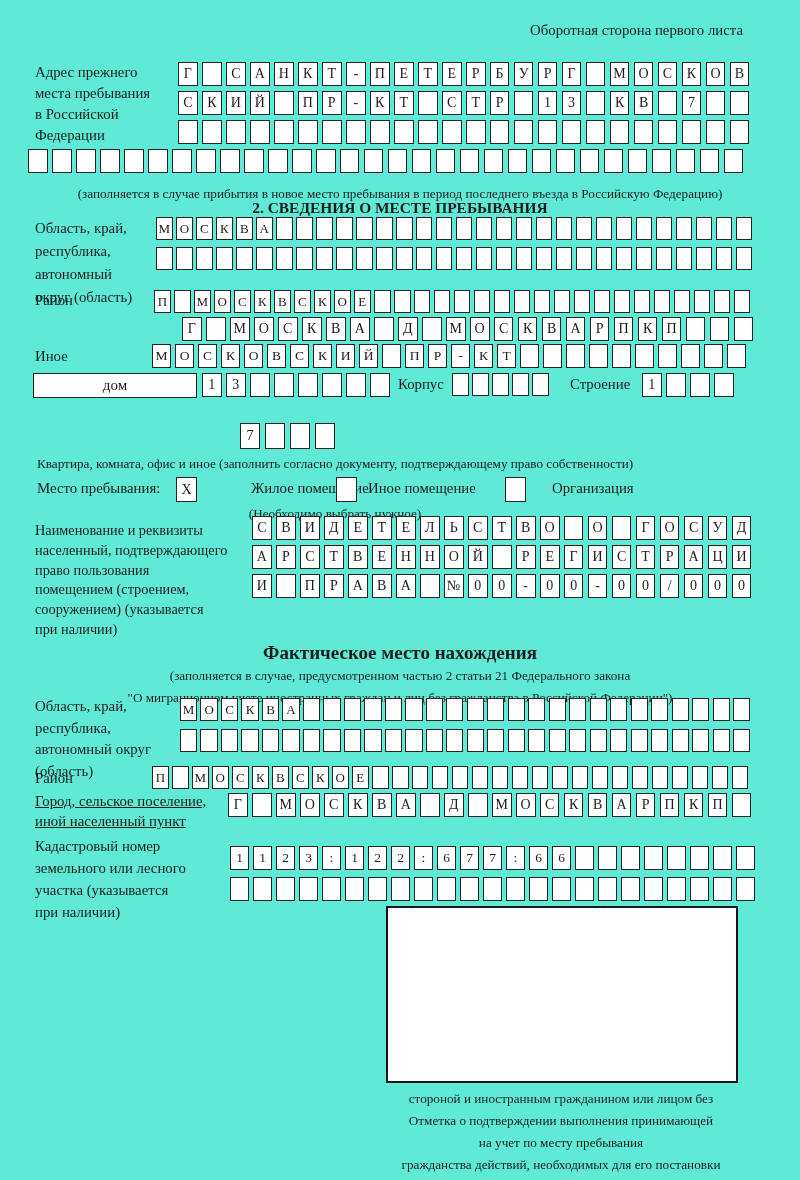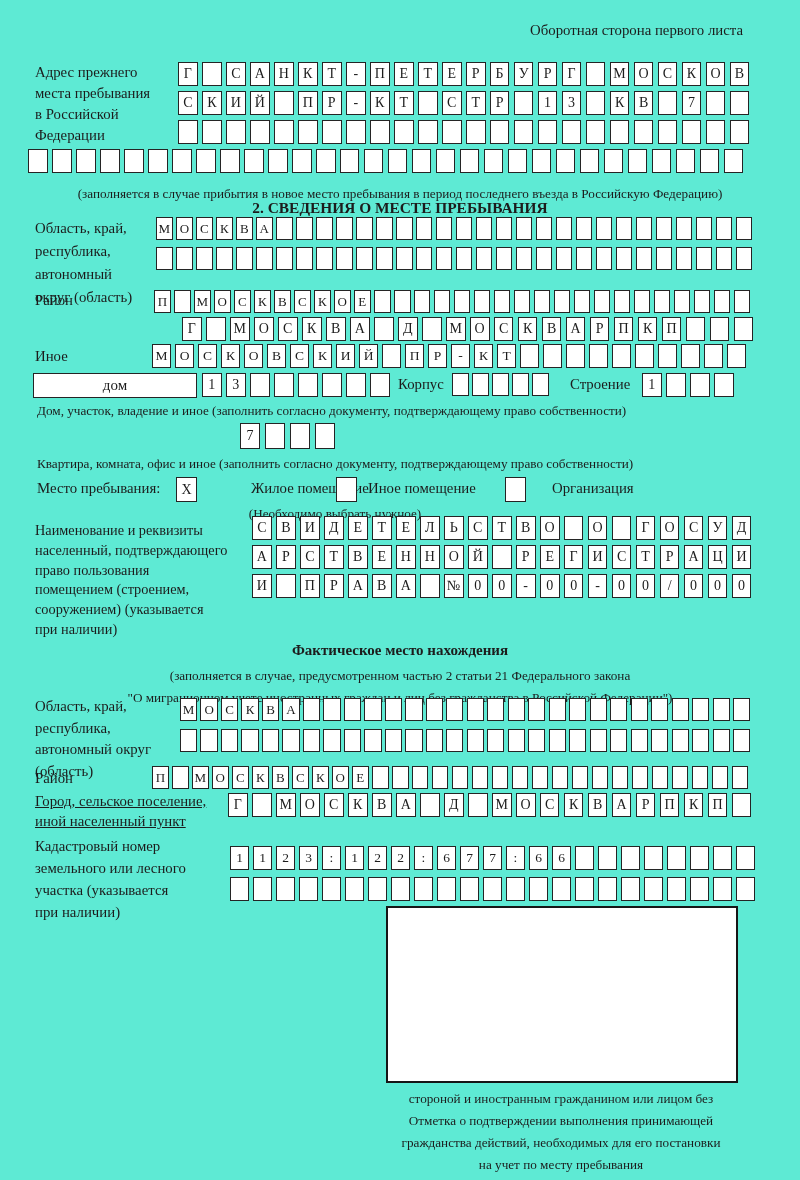--- a/index.html
+++ b/index.html
@@ -333,21 +333,20 @@
       <span class="cell"></span>
       <span class="cell"></span>
     </div>
   <div class="abs lbl" style="left:570px;top:376px;">Строение</div>
   <div class="abs cells p24" style="left:642px;top:373px;">
       <span class="cell">1</span>
       <span class="cell"></span>
       <span class="cell"></span>
       <span class="cell"></span>
     </div>
-  <div class="abs cap" style="left:37px;top:403px;">Дом, участок, владение и иное (заполнить согласно документу, подтверждающему право собственности)</div>
 
   <div class="abs cells p25" style="left:240px;top:423px;">
       <span class="cell">7</span>
       <span class="cell"></span>
       <span class="cell"></span>
       <span class="cell"></span>
     </div>
   <div class="abs cap" style="left:37px;top:456px;">Квартира, комната, офис и иное (заполнить согласно документу, подтверждающему право собственности)</div>
 
   <div class="abs lbl" style="left:37px;top:480px;">Место пребывания:</div>
@@ -430,21 +429,21 @@
       <span class="cell">0</span>
       <span class="cell">-</span>
       <span class="cell">0</span>
       <span class="cell">0</span>
       <span class="cell">/</span>
       <span class="cell">0</span>
       <span class="cell">0</span>
       <span class="cell">0</span>
     </div>
 
-  <div class="abs ttl center" style="top:642px;font-size:15px;">Фактическое место нахождения</div>
+  <div class="abs ttl center" style="top:642px;font-size:19px;">Фактическое место нахождения</div>
   <div class="abs cap center" style="top:665px;line-height:21.5px;" data-lines="factual.note_lines">
       <div>(заполняется в случае, предусмотренном частью 2 статьи 21 Федерального закона</div>
       <div>"О миграционном учете иностранных граждан и лиц без гражданства в Российской Федерации")</div>
     </div>
 
   <div class="abs lbl" style="left:35px;top:696px;line-height:21.5px;" data-lines="factual.oblast.label_lines">
       <div>Область, край,</div>
       <div>республика,</div>
       <div>автономный округ</div>
       <div>(область)</div>
@@ -627,17 +626,17 @@
       <span class="cell"></span>
       <span class="cell"></span>
       <span class="cell"></span>
       <span class="cell"></span>
     </div>
 
   <div class="abs stampbox" style="left:386px;top:906px;width:352px;height:177px;"></div>
   <div class="abs cap" style="left:351px;top:1088px;width:420px;text-align:center;line-height:22px;" data-lines="factual.stamp_note_lines">
       <div>стороной и иностранным гражданином или лицом без</div>
       <div>Отметка о подтверждении выполнения принимающей</div>
+      <div>на учет по месту пребывания</div>
       <div>гражданства действий, необходимых для его постановки</div>
-      <div>на учет по месту пребывания</div>
     </div>
 
 </div>
 
 </body></html>

